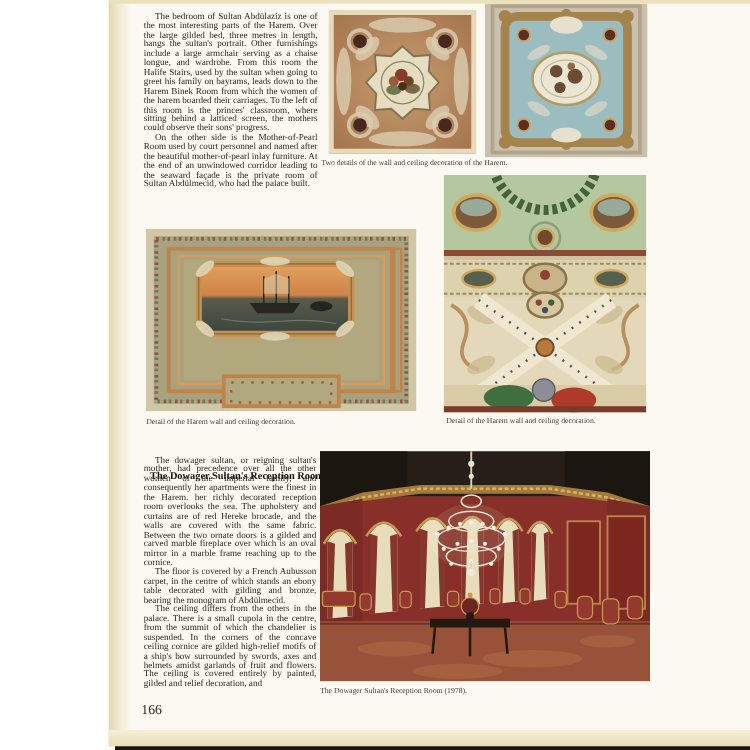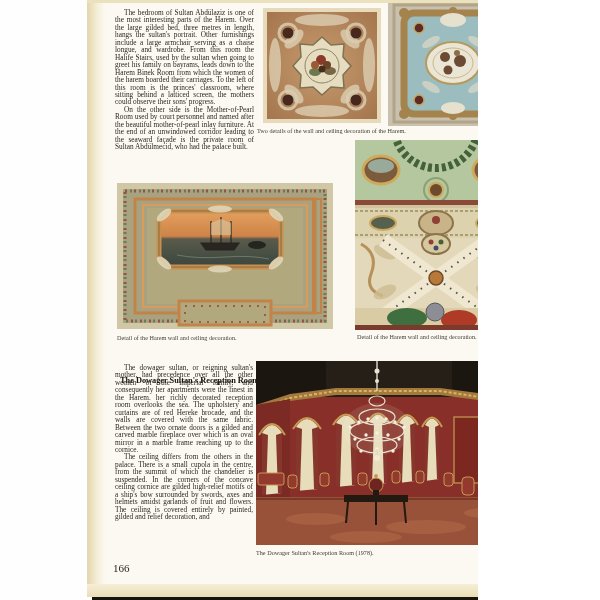--- a/index.html
+++ b/index.html
@@ -1,16 +1,16 @@
 <!DOCTYPE html>
 <html><head>
 <meta charset="utf-8">
 <style>
   html,body{margin:0;padding:0;background:#ffffff;}
-  .canvas{position:relative;width:478px;height:600px;background:#fefefe;overflow:hidden;
+  .canvas{position:relative;width:600px;height:600px;background:#fefefe;overflow:hidden;
           font-family:"Liberation Serif", serif; color:#2b2823;}
   .page{position:absolute;left:87px;top:0;width:513px;height:597px;background:#fbf9f1;}
   .gutter{position:absolute;left:0;top:0;width:18px;height:100%;
           background:linear-gradient(90deg,#e2d6ac 0%,#f4eed6 55%,#fbf9f1 100%);}
   .top-edge{position:absolute;left:0;top:0;width:100%;height:3px;background:#ece1bd;}
   .bottom-edge{position:absolute;left:0;top:584px;width:100%;height:13px;
           background:linear-gradient(180deg,#f6efd7,#e9ddb6);}
   .shadow-band{position:absolute;left:92px;top:597px;width:508px;height:3px;background:#16140e;}
 
   .bodytext{position:absolute;font-size:7.3px;line-height:7.45px;text-align:justify;}
@@ -219,20 +219,21 @@
       <rect x="0" y="185" width="162" height="5" fill="#7a3a2c"></rect>
     </svg>
   </figure>
 
   <div class="caption" style="left:357px;top:333px;width:162px;">Detail of the Harem wall and ceiling decoration.</div>
 
   <h2 class="heading" style="left:120px;top:356px;margin-top:20px;">The Dowager Sultan's Reception Room</h2>
 
   <div class="bodytext" style="left:115px;top:364px;width:138px;">
     <p>The dowager sultan, or reigning sultan's mother, had precedence over all the other women of the imperial family, and consequently her apartments were the finest in the Harem. her richly decorated reception room overlooks the sea. The upholstery and curtains are of red Hereke brocade, and the walls are covered with the same fabric. Between the two ornate doors is a gilded and carved marble fireplace over which is an oval mirror in a marble frame reaching up to the cornice.</p>
+    <p>The floor is covered by a French Aubusson carpet, in the centre of which stands an ebony table decorated with gilding and bronze, bearing the monogram of Abdülmecid.</p>
     <p>The ceiling differs from the others in the palace. There is a small cupola in the centre, from the summit of which the chandelier is suspended. In the corners of the concave ceiling cornice are gilded high-relief motifs of a ship's bow surrounded by swords, axes and helmets amidst garlands of fruit and flowers. The ceiling is covered entirely by painted, gilded and relief decoration, and</p>
   </div>
 
   <figure style="left:256px;top:361px;">
     <svg width="264" height="184" viewBox="0 0 264 184">
       <rect width="264" height="184" fill="#872f28"></rect>
       <rect width="264" height="36" fill="#261f18"></rect>
       <polygon points="0,0 0,52 34,38 70,30 70,0" fill="#1c1611"></polygon>
       <polygon points="264,0 264,52 230,38 196,30 196,0" fill="#1c1611"></polygon>
       <path d="M0 52 L34 40 L80 34 L184 34 L230 40 L264 52 L264 44 L230 33 L184 27 L80 27 L34 33 L0 44 Z" fill="#a3793c"></path>

